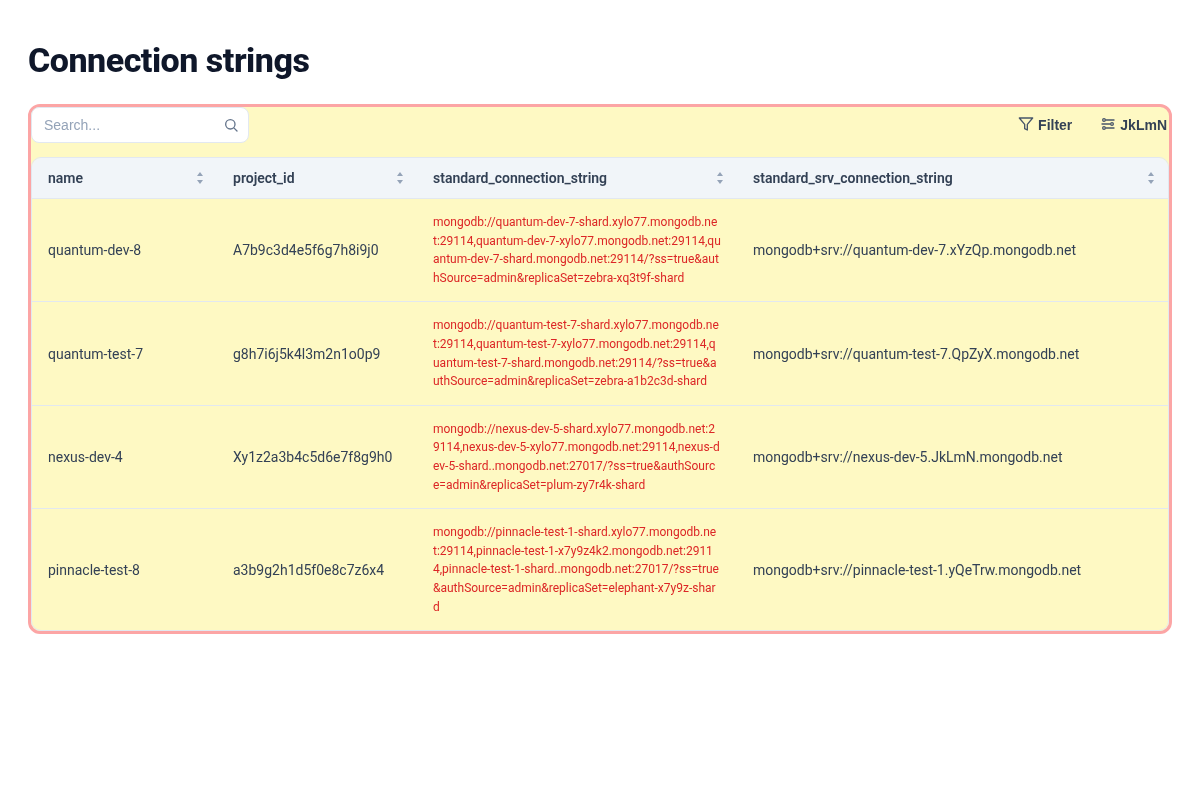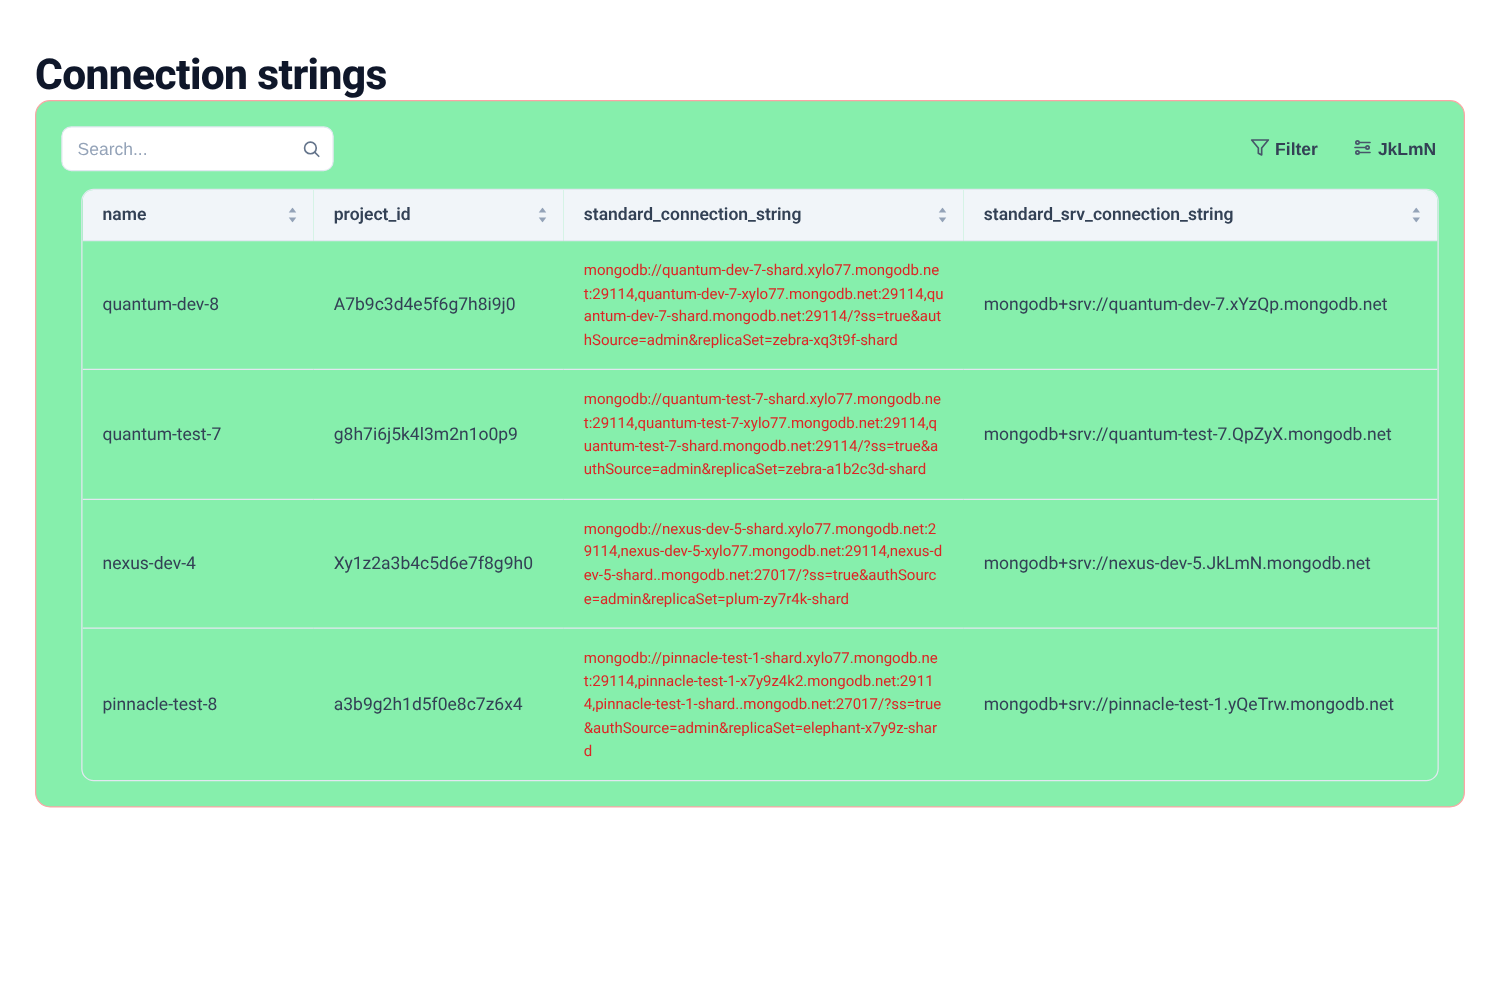--- a/index.html
+++ b/index.html
@@ -12,26 +12,27 @@
       overflow: hidden;
     }
     .page {
       padding: 40px 28px;
     }
     .page-title {
       font-size: 34px;
       font-weight: 800;
       color: #0f172a;
       letter-spacing: -0.5px;
+      margin-bottom: 24px;
     }
     .card {
-      border: 1px solid #fca5a5;
+      border: 3px solid #fca5a5;
       border-radius: 12px;
-      padding: 20px;
-      background: #86efac;
+      padding: 0;
+      background: #fef9c3;
     }
     .toolbar {
       display: flex;
       align-items: center;
       justify-content: space-between;
       margin-bottom: 14px;
     }
     .search-wrap {
       position: relative;
       width: 218px;
@@ -71,21 +72,20 @@
       font-size: 14px;
       font-weight: 600;
       cursor: pointer;
       padding: 4px 2px;
     }
     .action-btn svg { color: #475569; }
     .table-container {
       border: 1px solid #e2e8f0;
       border-radius: 10px;
       overflow: hidden;
-      margin-left: 16px;
     }
     table {
       width: 100%;
       border-collapse: collapse;
       table-layout: fixed;
     }
     thead {
       background: #f1f5f9;
     }
     th {

